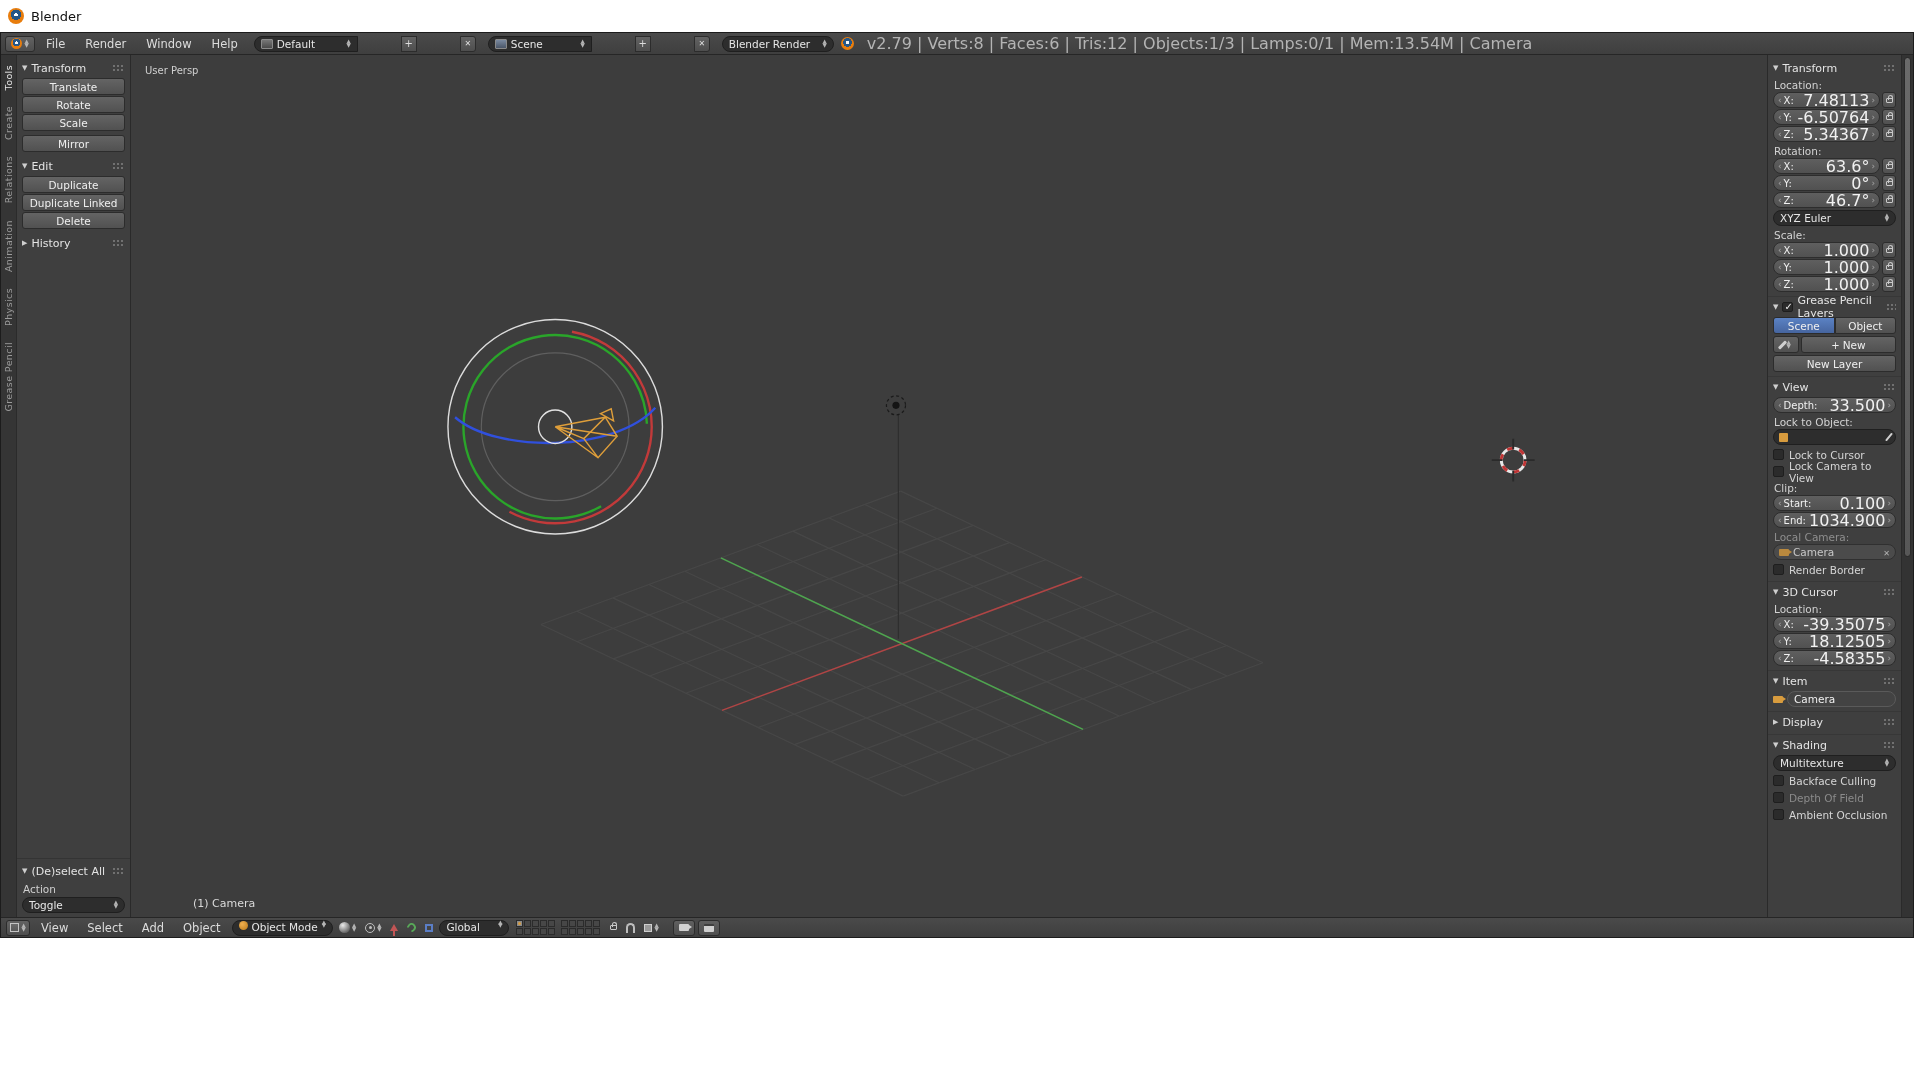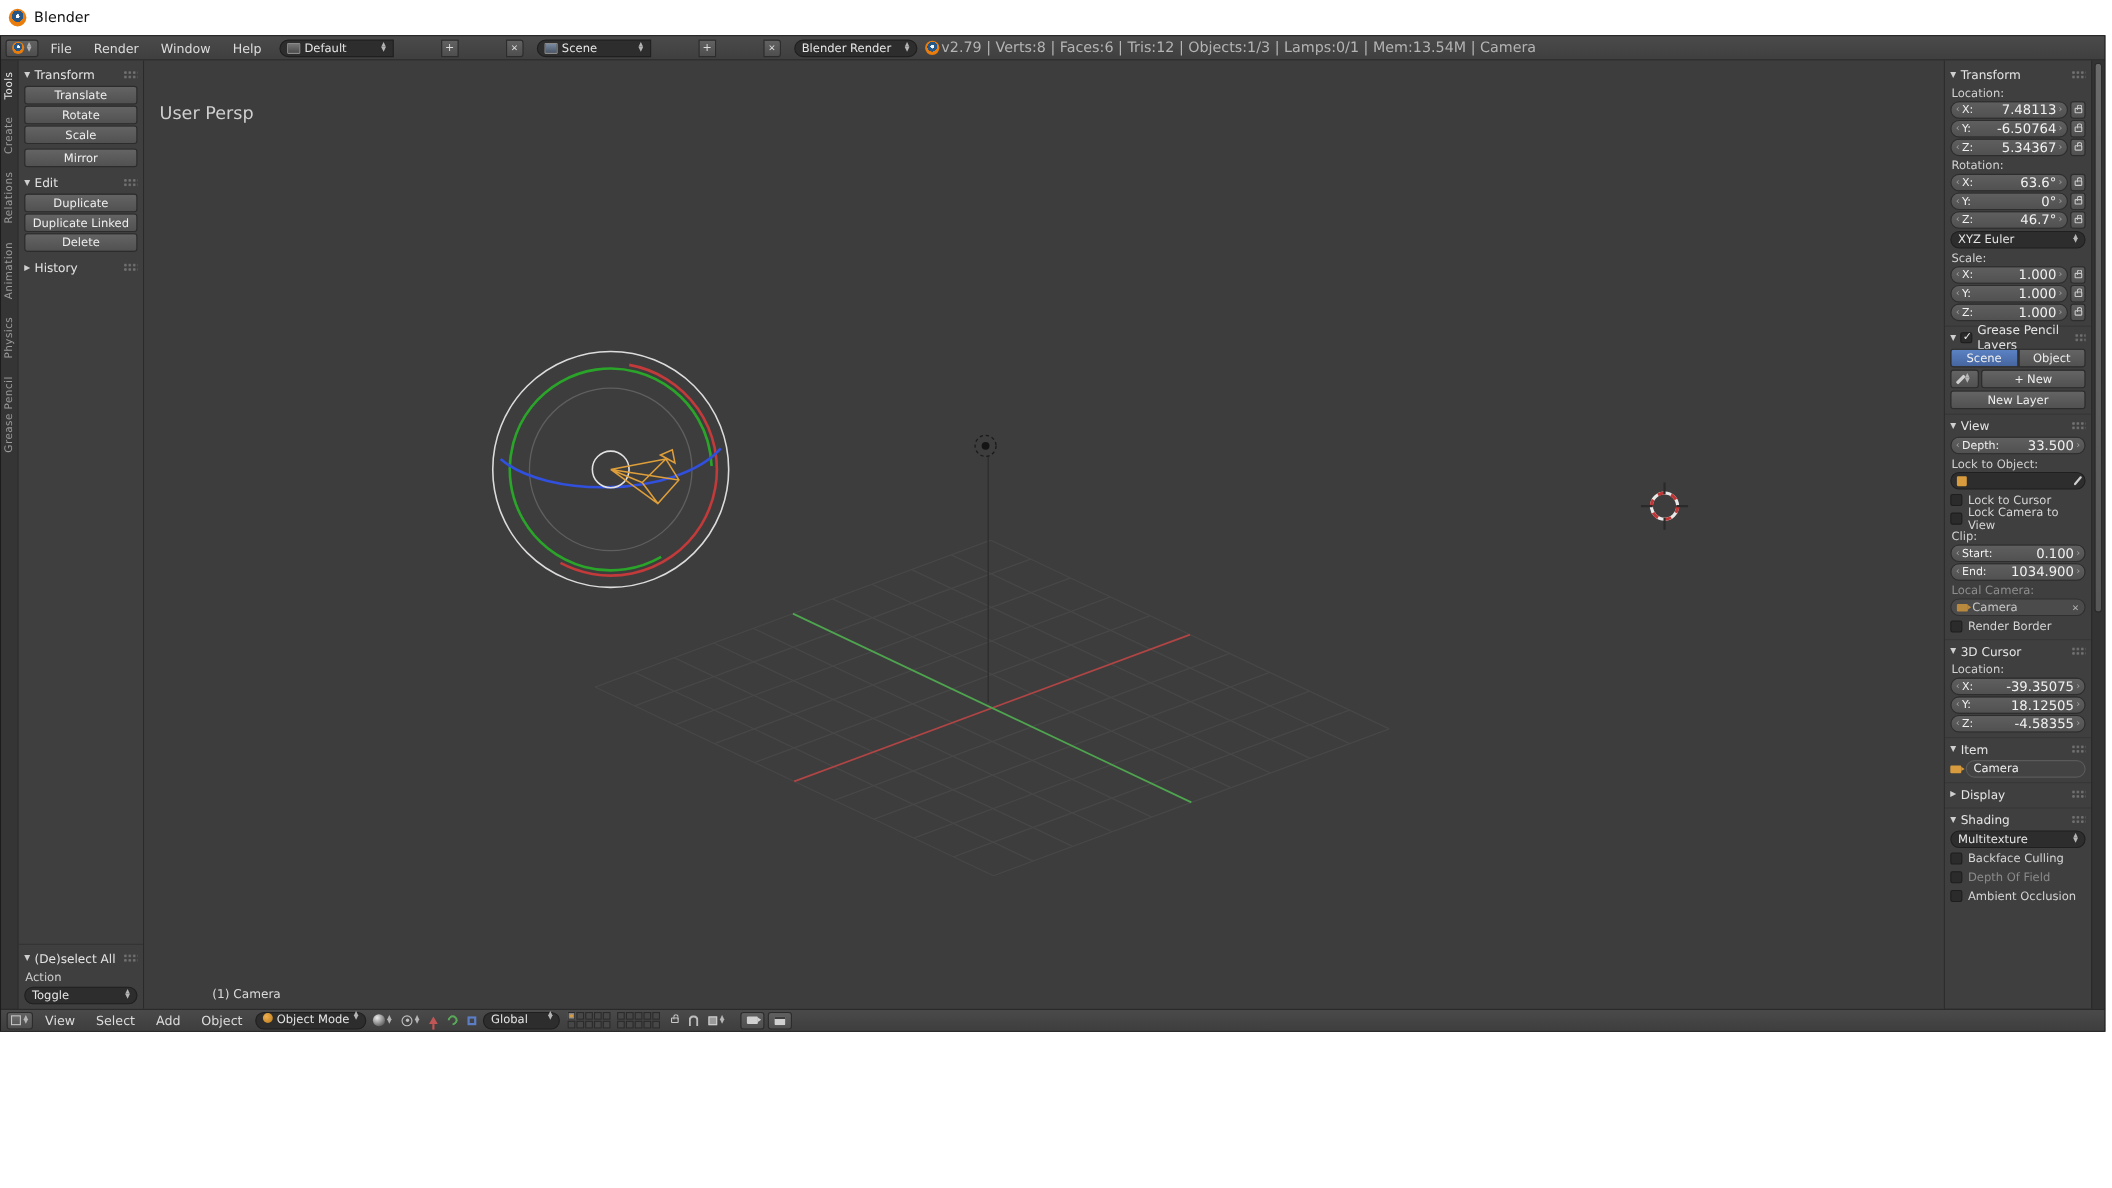--- a/index.html
+++ b/index.html
@@ -42,21 +42,21 @@
   .sq-btn.plus::before { content:"+"; font-size:10px; }
   .sq-btn.close { border-radius:0 3px 3px 0; }
   .sq-btn.close::before { content:"✕"; font-size:8px; }
   .drop-field { height:16px; background:#2d2d2d; border:1px solid #1f1f1f; border-radius:8px;
     display:flex; align-items:center; padding:0 6px; gap:4px; color:#e6e6e6;
     font-size:10.5px; cursor:pointer; }
   .engine { min-width:112px; margin:0 5px; }
   .updown { margin-left:auto; display:flex; flex-direction:column; align-items:center;
     line-height:3.6px; font-size:5.5px; color:#b5b5b5; }
   .updown::before { content:"▲"; } .updown::after { content:"▼"; }
-  .stats { margin-left:0; color:#b4b4b4; font-size:13px; }
+  .stats { margin-left:11px; color:#b4b4b4; font-size:16px; }
 
   
   .main { flex:1; display:flex; min-height:0; }
 
   
   .tabstrip { flex:0 0 16px; background:#353535; border-right:1px solid #2b2b2b;
     display:flex; flex-direction:column; align-items:center; padding-top:10px; gap:16px; }
   .tab { writing-mode:vertical-rl; transform:rotate(180deg); font-size:9.5px;
     color:#9b9b9b; letter-spacing:.4px; cursor:pointer; }
   .tab.active { color:#e9e9e9; }
@@ -76,36 +76,36 @@
     display:flex; align-items:center; justify-content:center; cursor:pointer; }
   .op-panel { position:absolute; left:0; right:0; bottom:4px; padding:2px 5px 0;
     border-top:1px solid #343434; }
   .flabel { font-size:10.5px; color:#cfcfcf; margin:4px 1px 2px; }
   .plabel { color:#d2d2d2; font-size:10.5px; margin:3px 1px 1px; }
   .plabel.disabled { color:#8e8e8e; }
 
   
   .viewport { flex:1; position:relative; background:#3d3d3d; overflow:hidden; }
   .vp-svg { position:absolute; inset:0; width:100%; height:100%; }
-  .vp-label { position:absolute; left:14px; top:10px; font-size:16px; color:#cfcfcf;margin-top:28px; }
+  .vp-label { position:absolute; left:14px; top:10px; font-size:10px; color:#cfcfcf; }
   .vp-object-label { position:absolute; left:62px; bottom:7px; font-size:11px; color:#dadada; }
   .axlbl { font-size:10px; fill:#c4c4c4; }
 
   
   .npanel { flex:0 0 134px; background:#3f3f3f; border-left:1px solid #2a2a2a;
     padding:3px 5px; overflow:hidden; font-size:10.5px; }
   .psep { border-top:1px solid #373737; margin:4px -5px 2px; }
   .frow { display:flex; align-items:center; margin:1px 0; }
   .num-field { flex:1; min-width:0; height:16px; background:linear-gradient(#5f5f5f,#515151);
     border:1px solid #2d2d2d; border-radius:8px; display:flex; align-items:center;
     padding:0 3px; color:#f1f1f1; cursor:ew-resize; }
   .num-field::before { content:"‹"; font-size:9px; color:#a8a8a8; margin:0 2px 0 1px; }
   .num-field::after { content:"›"; font-size:9px; color:#a8a8a8; margin:0 1px 0 2px; }
   .num-field .lbl { font-size:10px; }
-  .num-field .val { margin-left:auto; font-size:12px; }
+  .num-field .val { margin-left:auto; font-size:16px; }
   .lockbox { flex:0 0 14px; height:16px; margin-left:2px;
     background:linear-gradient(#5f5f5f,#515151); border:1px solid #2d2d2d; border-radius:3px;
     display:flex; align-items:center; justify-content:center; cursor:pointer; }
   .padlock { width:7px; height:5px; border:1px solid #c9c9c9; border-radius:1px; position:relative; }
   .padlock::before { content:""; position:absolute; left:1px; top:-4px; width:3px; height:4px;
     border:1px solid #c9c9c9; border-bottom:0; border-radius:3px 3px 0 0; }
   .row2 { display:flex; margin:1px 0; }
   .row2 .btn { flex:1; border-radius:0; }
   .row2 .btn:first-child { border-radius:3px 0 0 3px; }
   .row2 .btn:last-child { border-radius:0 3px 3px 0; }

